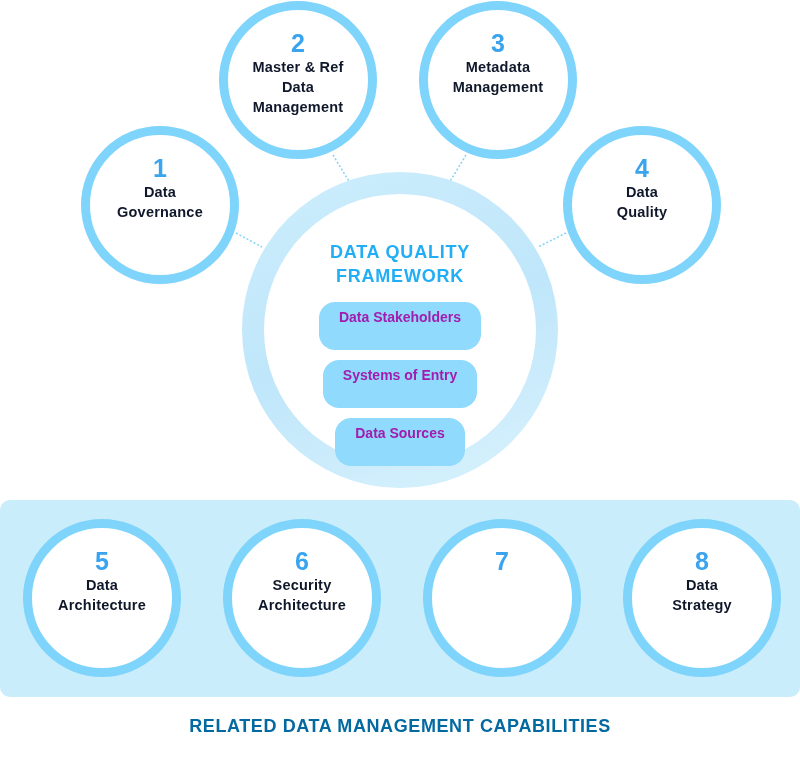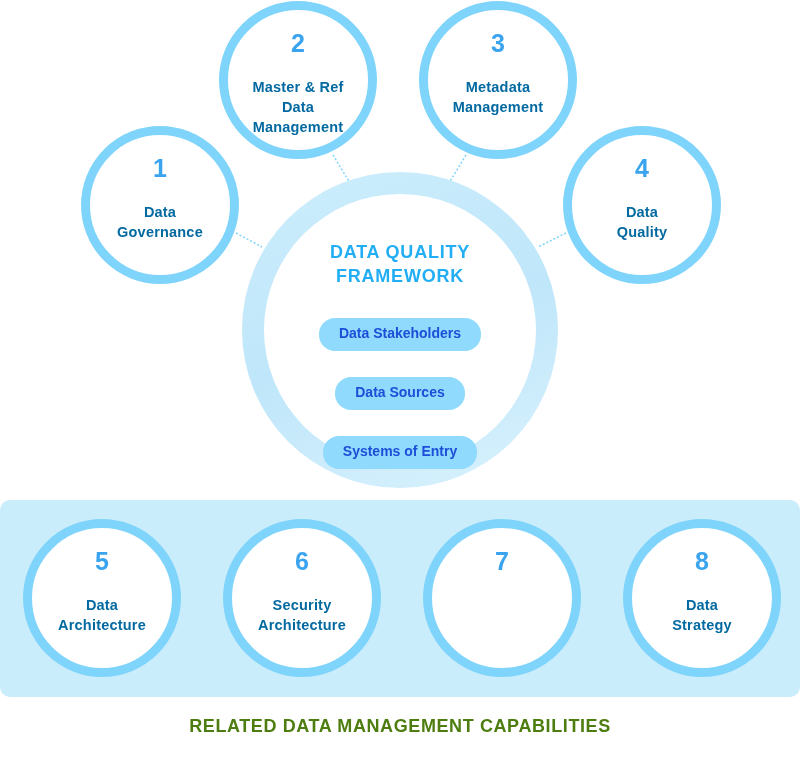--- a/index.html
+++ b/index.html
@@ -8,32 +8,32 @@
   .stage { position: absolute; left: 0; top: 0; width: 800px; height: 758px; }
   svg.connectors { position: absolute; left: 0; top: 0; width: 800px; height: 758px; }
   .band { position: absolute; left: 0; top: 500px; width: 800px; height: 197px;
           background: #caedfc; border-radius: 10px; }
   .ring { position: absolute; box-sizing: border-box; border-radius: 50%;
           background: #ffffff; border: 9px solid #7fd4fb;
           display: flex; flex-direction: column; align-items: center; justify-content: flex-start;
           text-align: center; }
   .ring.small { width: 158px; height: 158px; }
   .ring .num { color: #3aa4ef; font-weight: bold; font-size: 25px; line-height: 28px; margin-top: 19px; }
-  .ring .label { color: #0369a1; font-weight: bold; font-size: 14.5px; line-height: 20px; margin-top: 20px; white-space: pre-line; letter-spacing: 0.2px; }
+  .ring .label { color: #0f172a; font-weight: bold; font-size: 14.5px; line-height: 20px; margin-top: 0; white-space: pre-line; letter-spacing: 0.2px; }
   .center { position: absolute; left: 242px; top: 172px; width: 316px; height: 316px; border-radius: 50%;
             background: linear-gradient(160deg, #cdeefc 0%, #bfe6fa 50%, #d9f2fd 100%); }
   .center-inner { position: absolute; left: 22px; top: 22px; width: 272px; height: 272px; border-radius: 50%;
                   background: #ffffff; display: flex; flex-direction: column; align-items: center; }
   .center-title { color: #22aef4; font-weight: bold; font-size: 18px; line-height: 24px; text-align: center;
                   margin-top: 46px; letter-spacing: 0.8px; white-space: pre-line; }
   .pills { margin-top: 14px; display: flex; flex-direction: column; align-items: center; gap: 10px; }
-  .pill { background: #8fdafd; color: #1d4ed8; font-weight: bold; font-size: 14px; line-height: 31px; height: 33px;
-          border-radius: 16px; padding: 0 20px; text-align: center; margin-top: 16px; }
+  .pill { background: #8fdafd; color: #a21caf; font-weight: bold; font-size: 14px; line-height: 31px; height: 48px;
+          border-radius: 16px; padding: 0 20px; text-align: center; }
   .footer { position: absolute; left: 0; top: 716px; width: 800px; text-align: center;
-            color: #4d7c0f; font-weight: bold; font-size: 18px; letter-spacing: 0.6px; }
+            color: #0369a1; font-weight: bold; font-size: 18px; letter-spacing: 0.6px; }
 </style>
 </head>
 <body>
 
 <div class="stage">
 
   <svg class="connectors" viewBox="0 0 800 758">
     <line x1="236" y1="233" x2="262" y2="247" stroke="#7fd4fb" stroke-width="1.5" stroke-dasharray="2,2"></line>
     <line x1="333" y1="155" x2="350" y2="183" stroke="#7fd4fb" stroke-width="1.5" stroke-dasharray="2,2"></line>
     <line x1="466" y1="155" x2="449" y2="183" stroke="#7fd4fb" stroke-width="1.5" stroke-dasharray="2,2"></line>
@@ -61,22 +61,22 @@
     <div class="label">Data
 Quality</div>
   </div>
 
   <div class="center">
     <div class="center-inner">
       <div class="center-title">DATA QUALITY
 FRAMEWORK</div>
       <div class="pills">
         <div class="pill">Data Stakeholders</div>
+        <div class="pill">Systems of Entry</div>
         <div class="pill">Data Sources</div>
-        <div class="pill">Systems of Entry</div>
       </div>
     </div>
   </div>
 
   <div class="band"></div>
 
   <div class="ring small" style="left:23px; top:519px;">
     <div class="num">5</div>
     <div class="label">Data
 Architecture</div>

